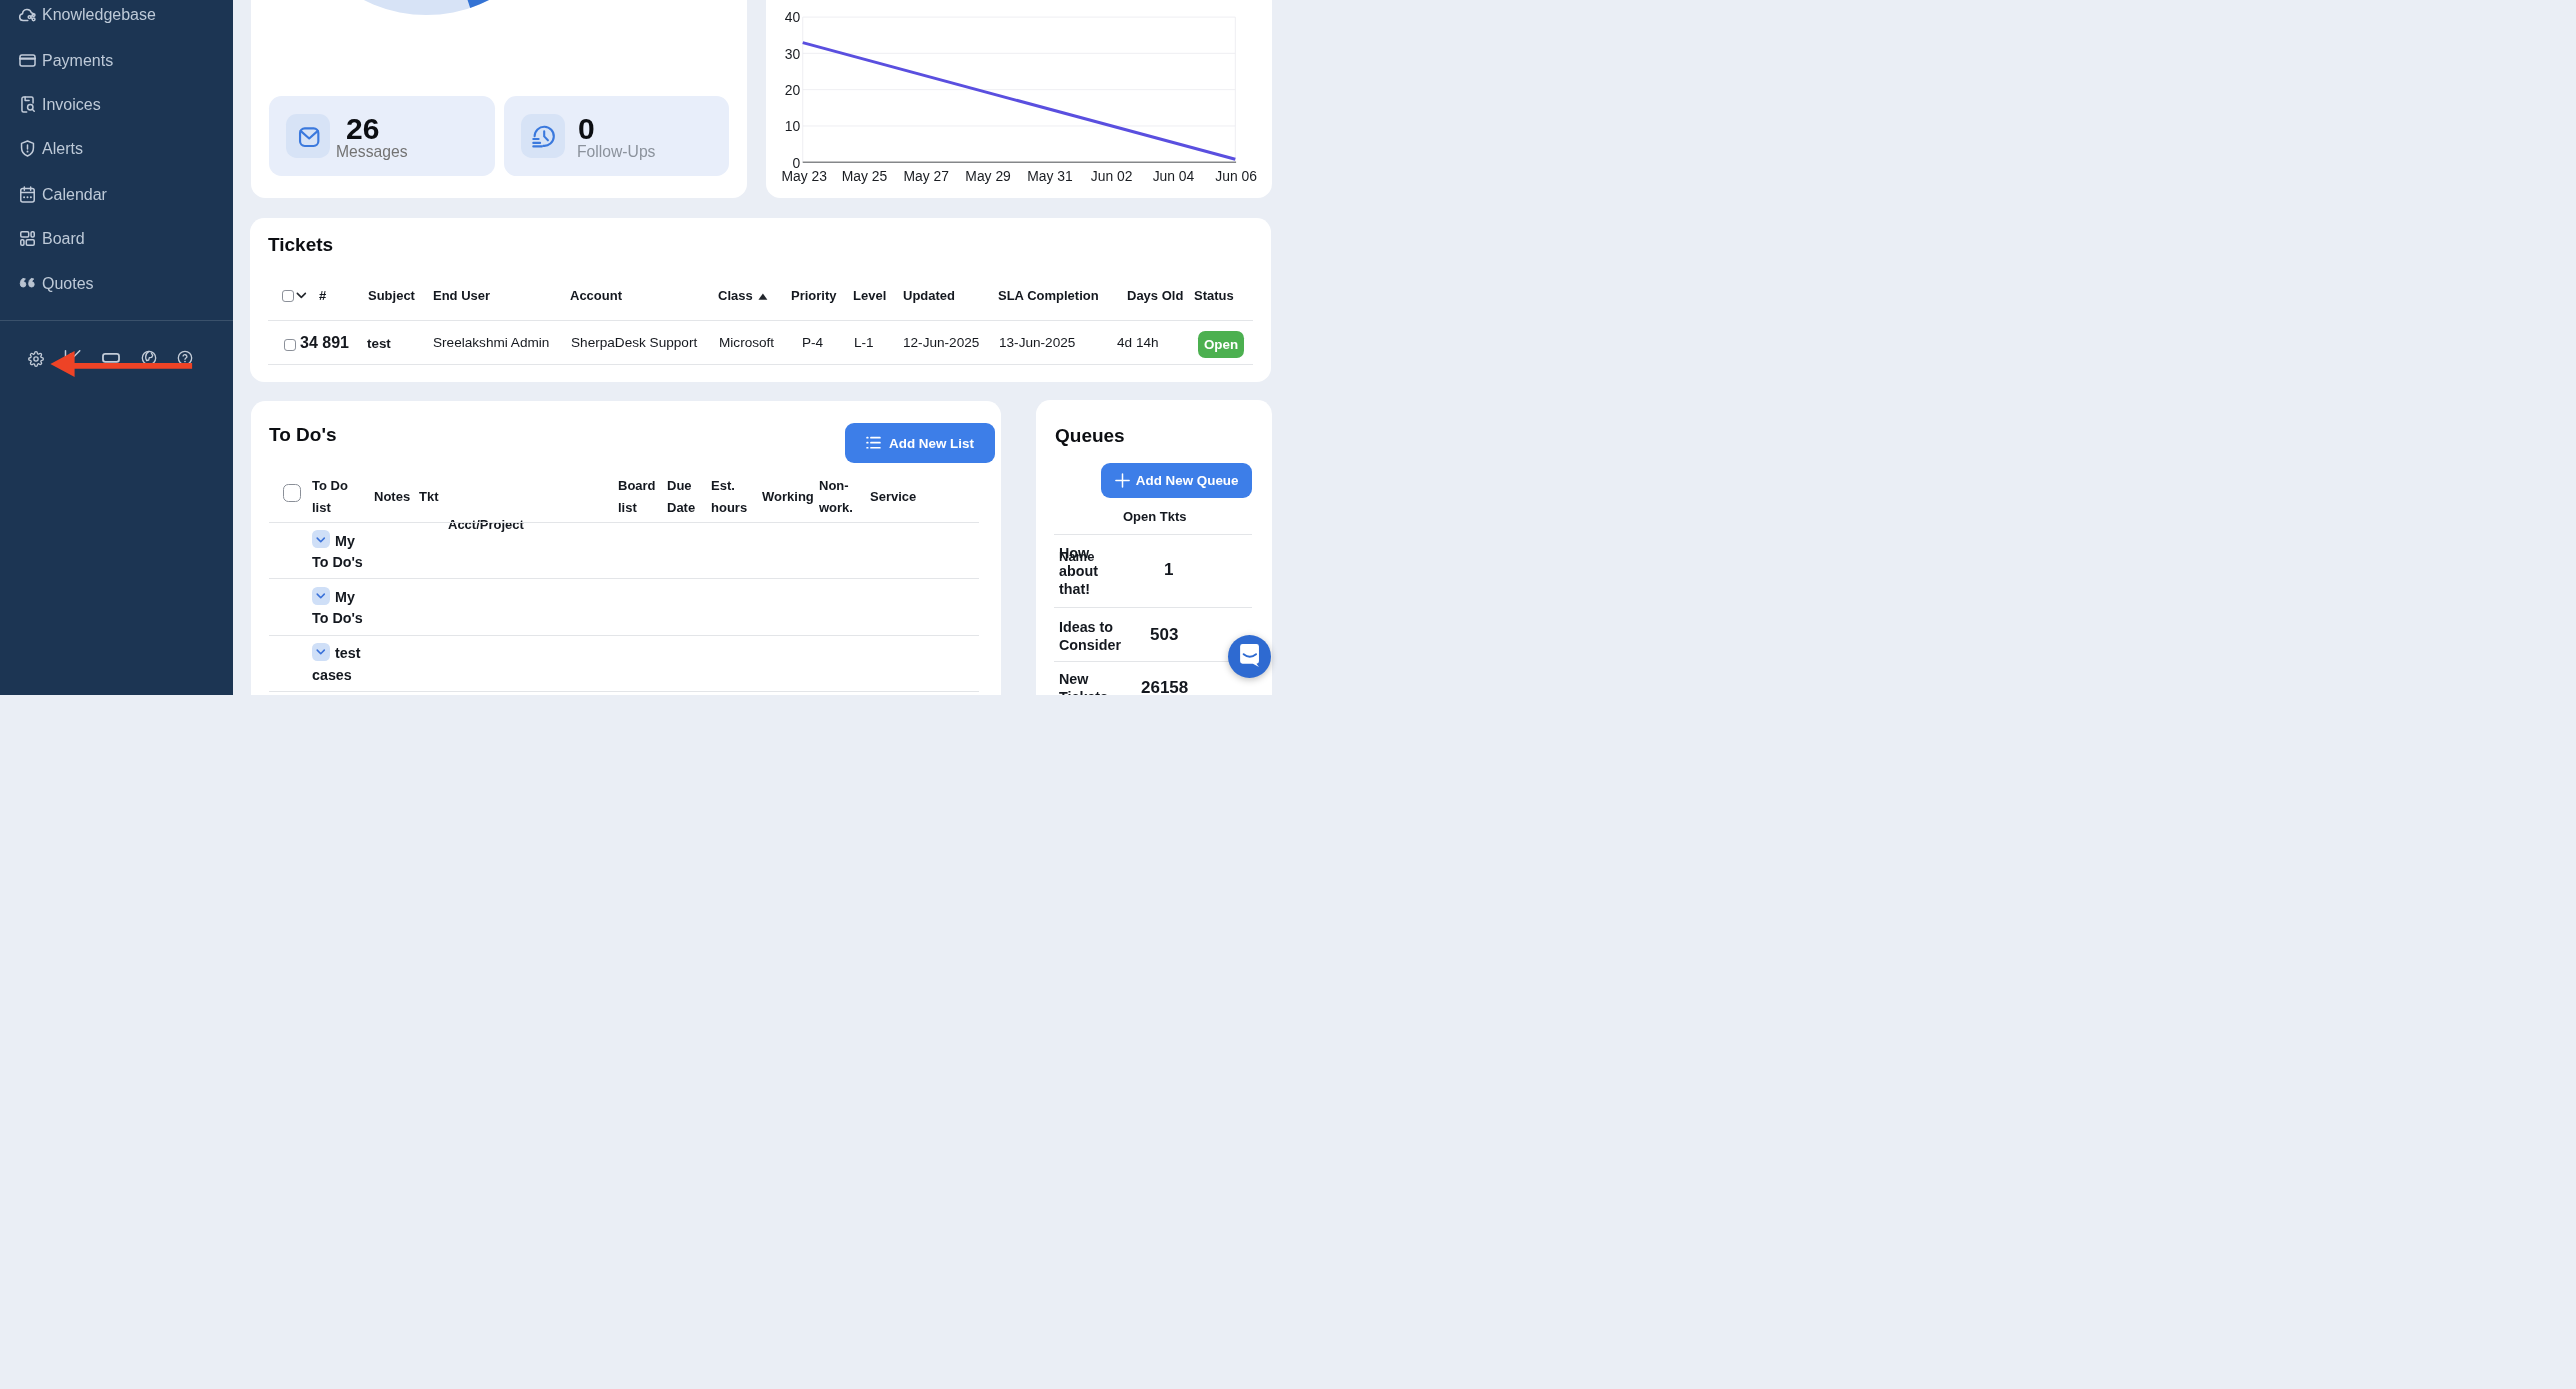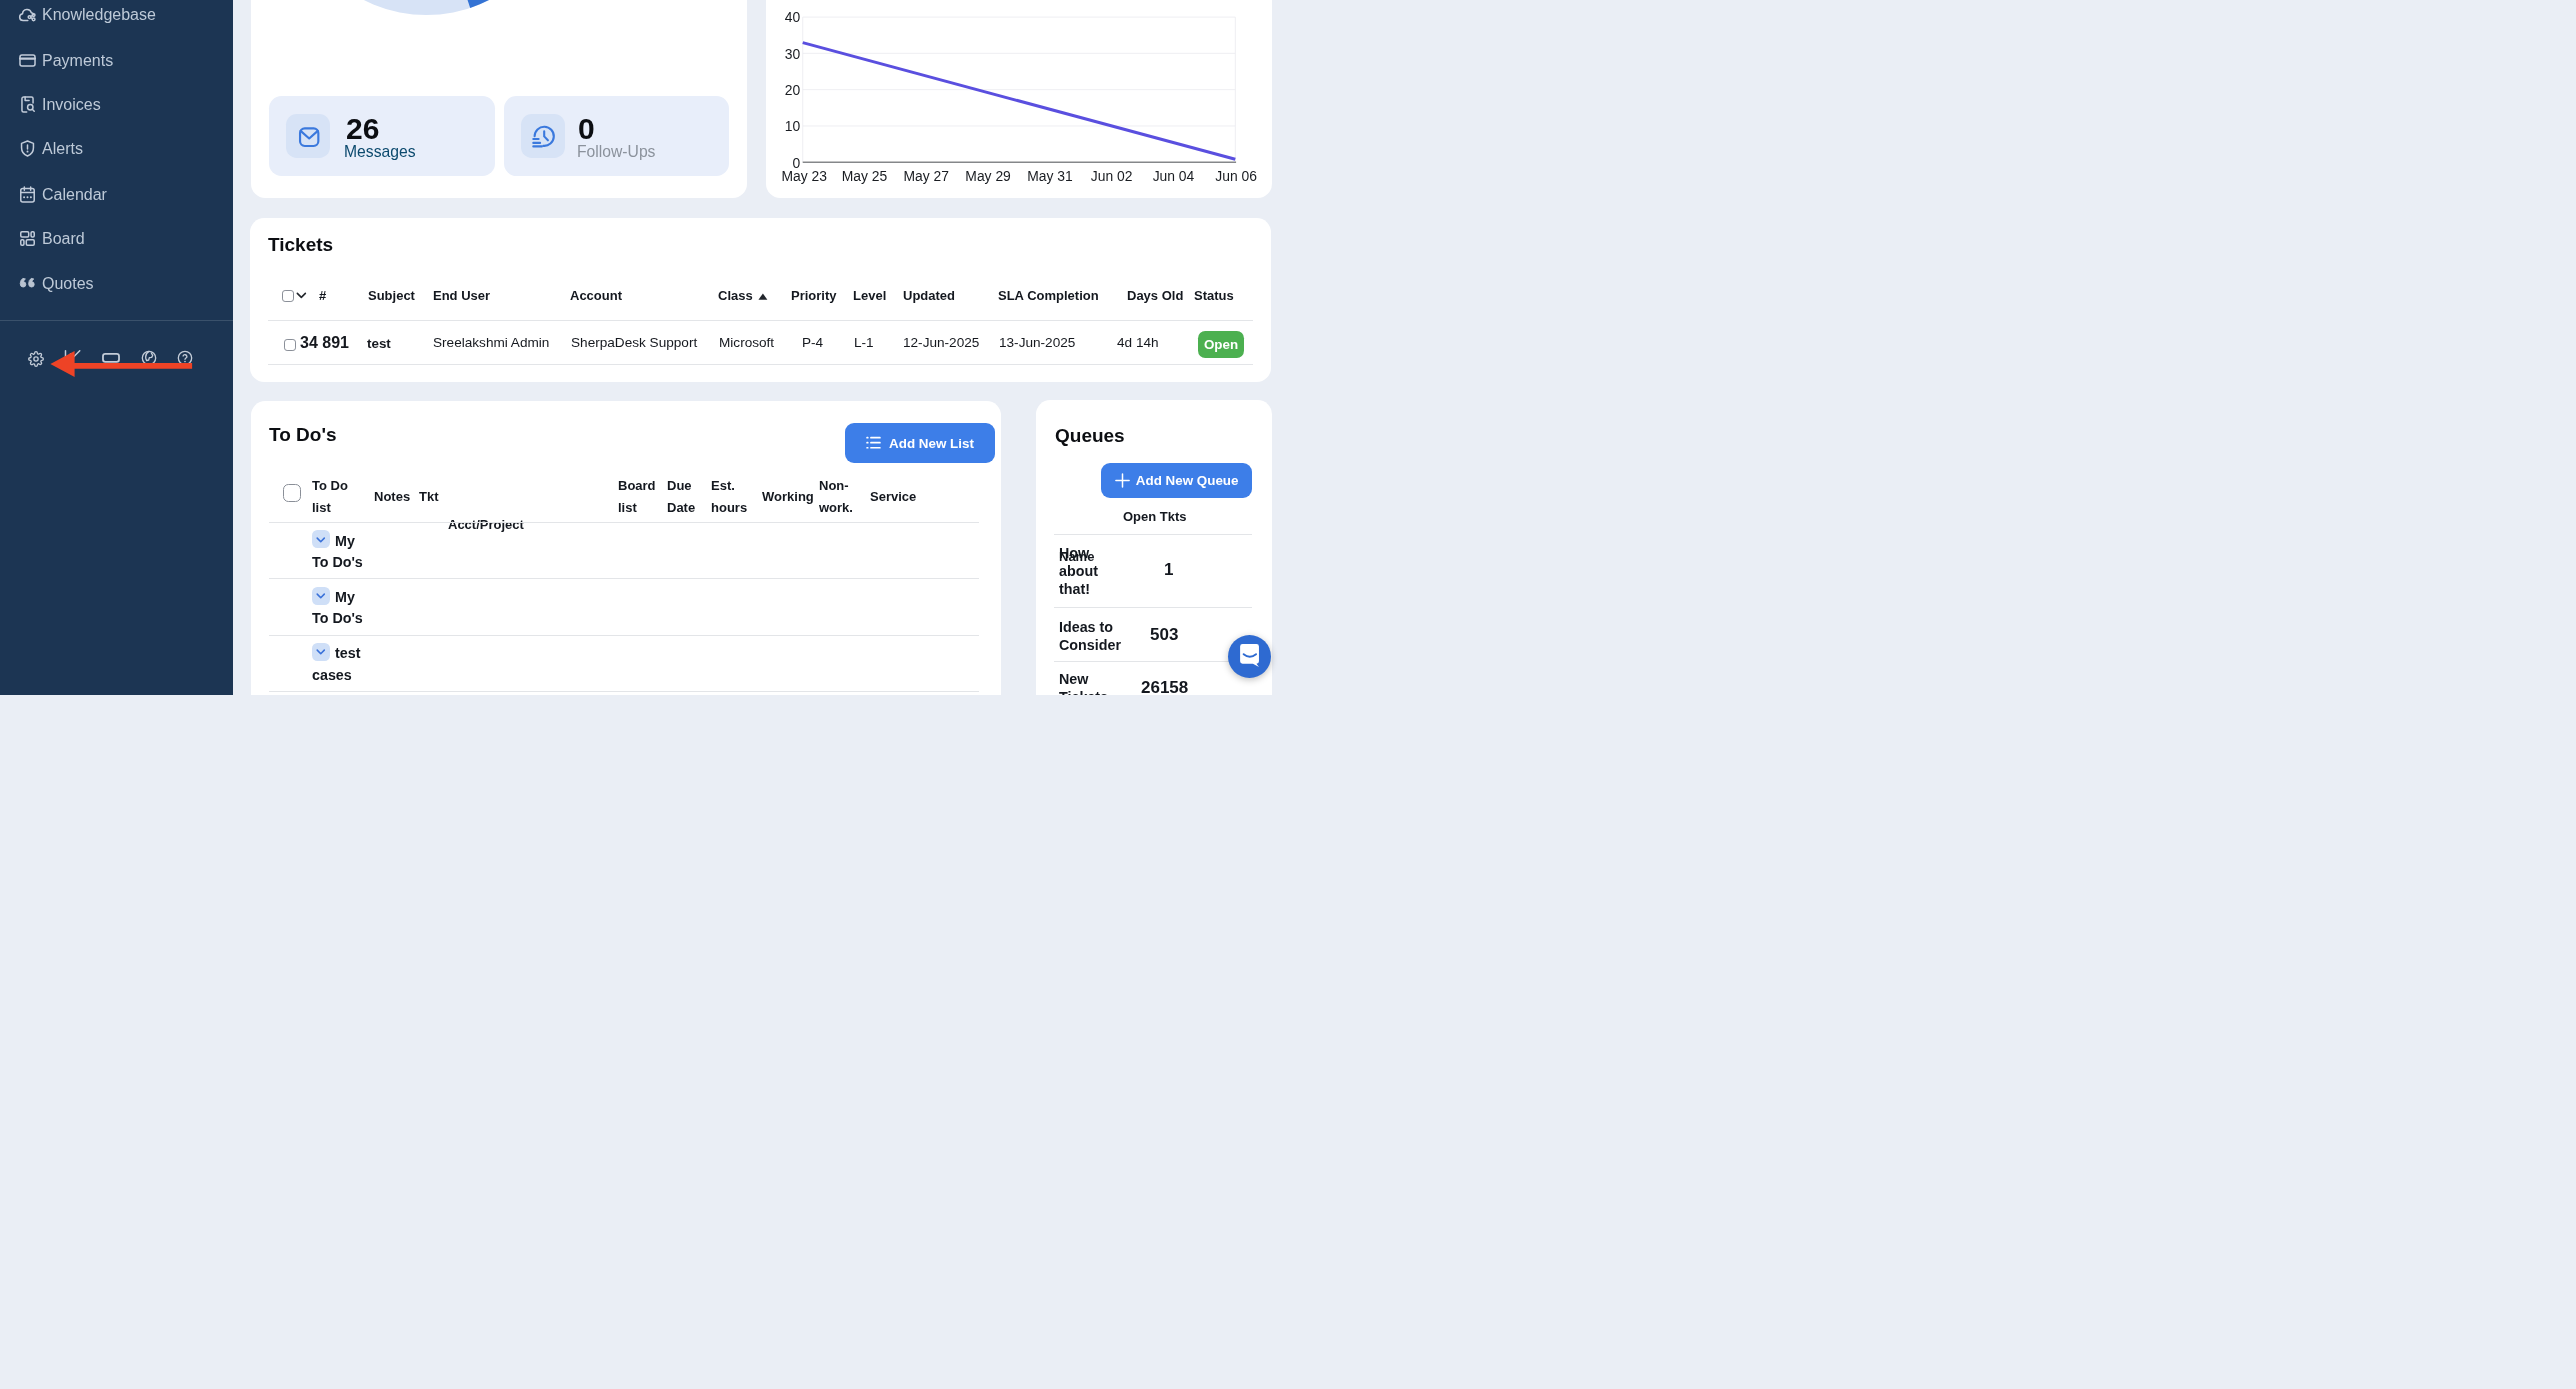--- a/index.html
+++ b/index.html
@@ -115,21 +115,21 @@
   <path d="M475.9,-137.3 L525.1,8.9 A154.3 154.3 0 0 0 553.1,-3.7 Z" fill="#3473d4"></path>
 </svg>
 
 <div class="abs" style="left:269px;top:96px;width:226px;height:80px;background:#e8eefa;border-radius:12.5px;"></div>
 <div class="abs" style="left:286px;top:114px;width:44px;height:44px;background:#d7e3f6;border-radius:10.7px;"></div>
 <svg class="abs" style="left:298px;top:126px;" width="22.4" height="22.4" viewBox="0 0 24 24" fill="none" stroke="#3b79dd" stroke-width="2.3" stroke-linecap="round" stroke-linejoin="round">
   <rect x="2.2" y="2.6" width="19.6" height="18.8" rx="5"></rect>
     <path d="M2.8 5.2 L12 13.4 L21.2 5.2"></path>
 </svg>
 <div class="abs" style="left:346px;top:112px;font-size:30px;font-weight:bold;color:#0c0e12;">26</div>
-<div class="abs" style="left:344px;top:143px;font-size:15.7px;color:#0c4a6e;">Messages</div>
+<div class="abs" style="left:336px;top:143px;font-size:15.7px;color:#737373;">Messages</div>
 
 <div class="abs" style="left:504px;top:96px;width:225px;height:80px;background:#e8eefa;border-radius:12.5px;"></div>
 <div class="abs" style="left:521px;top:114px;width:44px;height:44px;background:#d7e3f6;border-radius:10.7px;"></div>
 <svg class="abs" style="left:532px;top:125px;" width="24" height="24" viewBox="0 0 24 24" fill="none" stroke="#3b79dd" stroke-width="2.1" stroke-linecap="round" stroke-linejoin="round">
   <path d="M2.6 11.3 A9.6 9.6 0 1 1 11.36 20.86"></path>
   <path d="M12.2 6.2 L12.2 11.4 L15.9 15.3"></path>
   <path d="M1.3 14 H6.6 M1.3 17.9 H8.1 M1.3 21.4 H9.9"></path>
 </svg>
 <div class="abs" style="left:578px;top:112px;font-size:30px;font-weight:bold;color:#0c0e12;">0</div>
 <div class="abs" style="left:577px;top:143px;font-size:15.7px;color:#8b929c;">Follow-Ups</div>

